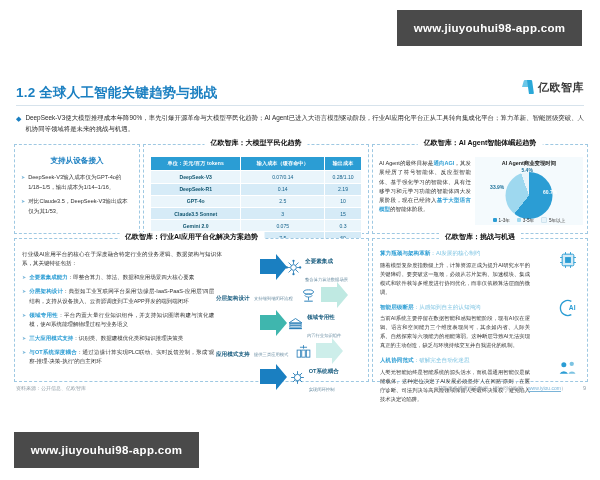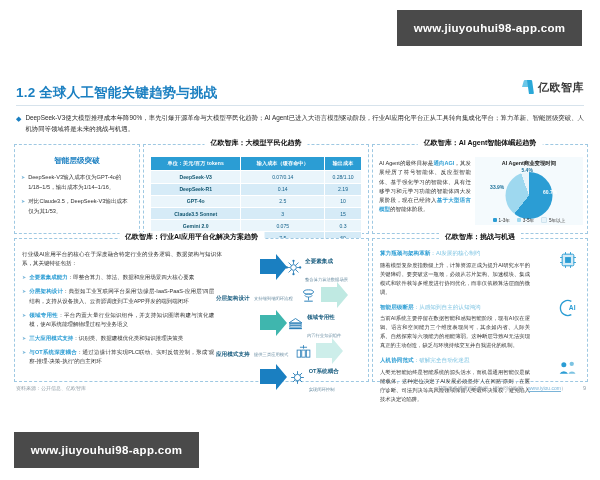--- a/index.html
+++ b/index.html
@@ -148,21 +148,21 @@
     <span class="logo-mark"></span>
     <span class="logo-txt">亿欧智库</span>
   </div>
 
   <div class="lead">
     <span class="lead-dot">◆</span>
     <span class="lead-txt">DeepSeek-V3使大模型推理成本年降90%，率先引爆开源革命与大模型平民化趋势；AI Agent已进入大语言模型驱动阶段，行业AI应用化平台正从工具转向集成化平台；算力革新、智能层级突破、人机协同等领域将是未来的挑战与机遇。</span>
   </div>
 
   <div class="panel" id="p-cost">
-    <div class="cost-h">智能层级突破</div>
+    <div class="cost-h">支持从设备接入</div>
     <div class="cost-list">
       <div class="cost-li">
         <span class="ar">➤</span>
         <span>DeepSeek-V3输入成本仅为GPT-4o的1/18~1/5，输出成本为1/14~1/16。</span>
       </div>
       <div class="cost-li">
         <span class="ar">➤</span>
         <span>对比Claude3.5，DeepSeek-V3输出成本仅为其1/53。</span>
       </div>
     </div>

